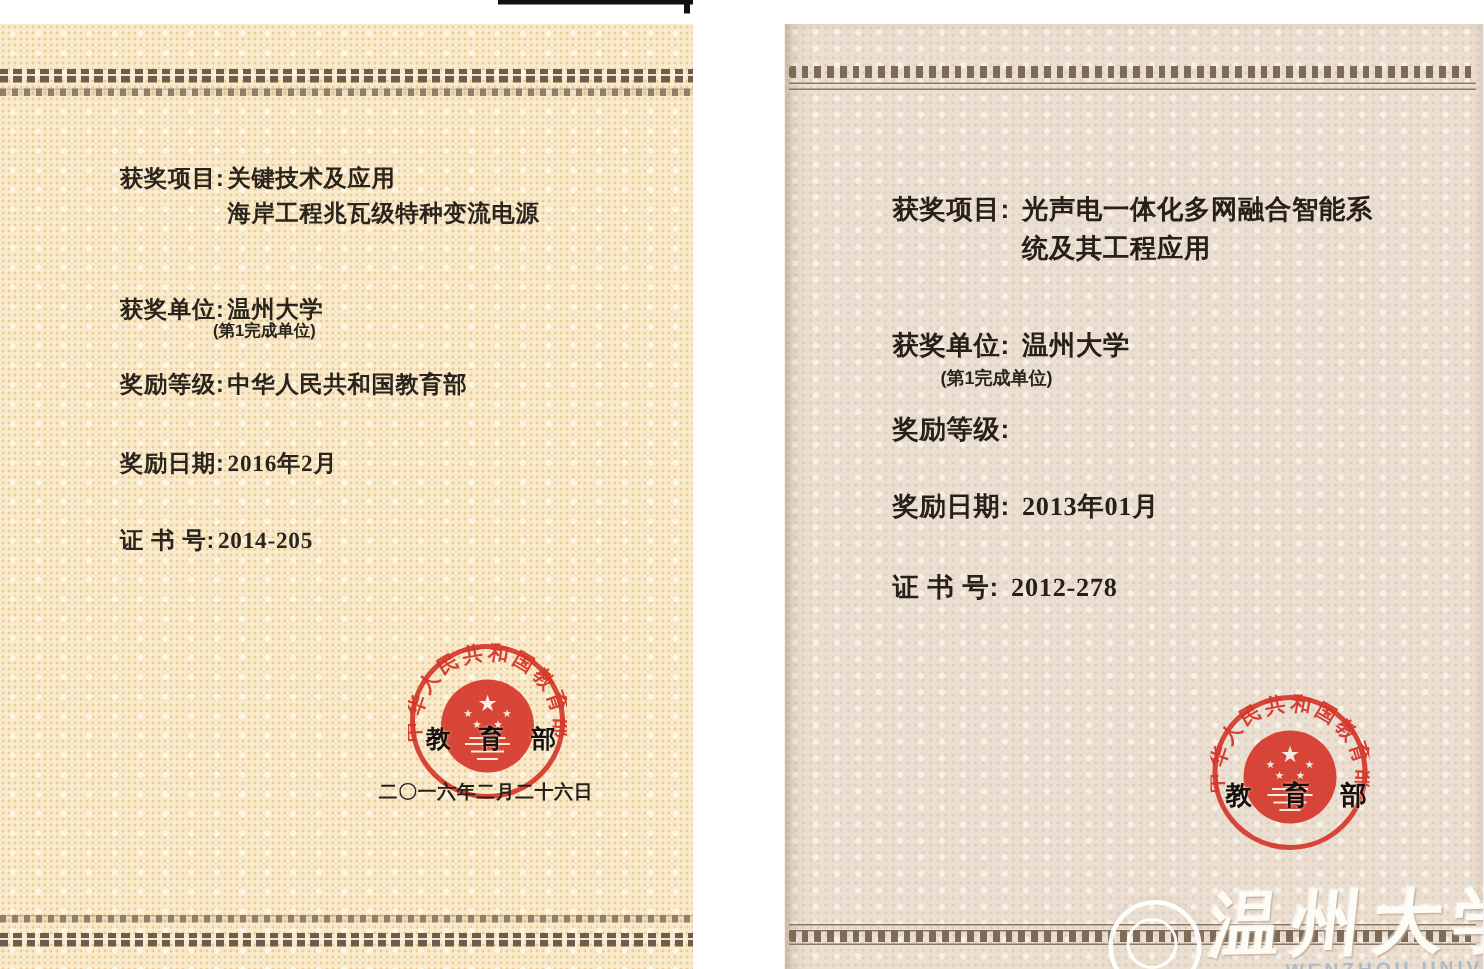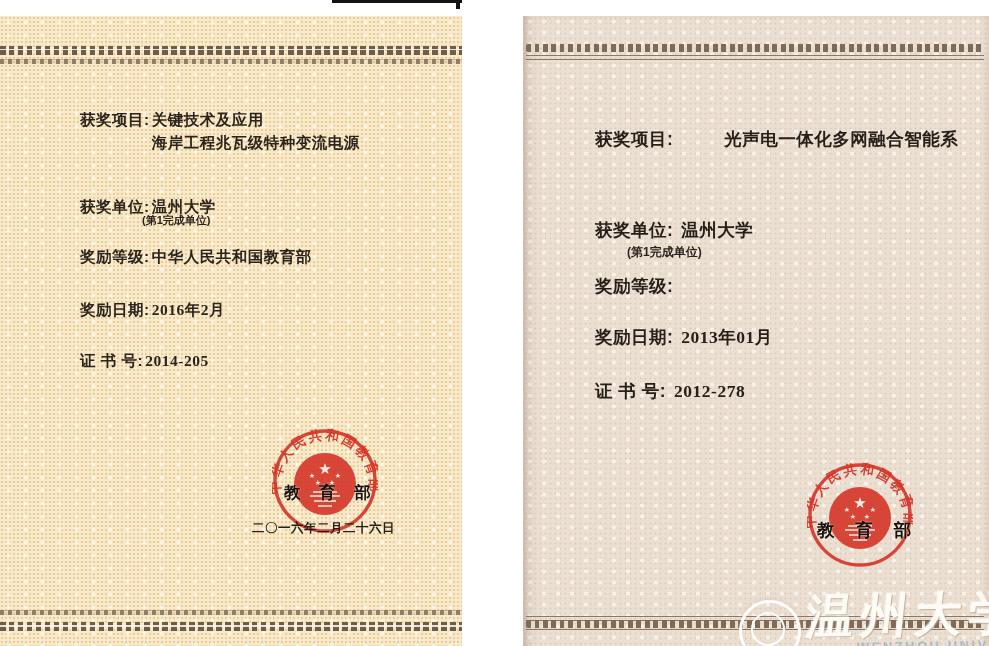--- a/index.html
+++ b/index.html
@@ -34,33 +34,33 @@
     border-radius:2px;}
   .dline{height:3px;border-top:1px solid #8a7864;border-bottom:1px solid #8a7864;}
 
   
   .row{position:absolute;display:flex;align-items:flex-start;font-weight:700;}
   .cert-left .row{font-size:15.5px;line-height:23px;color:#2a241d;letter-spacing:.5px;gap:2px;}
   .cert-right .row{font-size:17.5px;line-height:26px;color:#262019;letter-spacing:.5px;gap:8px;}
   .lbl{white-space:nowrap;}
   .val{font-family:"Liberation Serif","Liberation Sans",serif;}
   .cert-left .val.wrapv{max-width:212px;}
-  .cert-right .val.wrapv{max-width:238px;margin-left:43px;}
+  .cert-right .val.wrapv{max-width:238px;}
   .note{position:absolute;font-weight:700;color:#2a241d;}
   .cert-left .note{font-size:11px;}
   .cert-right .note{font-size:12px;}
 
   
   .seal{position:absolute;}
   .seal svg{display:block;}
   .seal-agency{position:absolute;font-weight:800;color:#16110d;white-space:nowrap;
     text-shadow:0 0 2px rgba(248,238,220,.8);}
   .cert-left .seal-agency{font-size:16.5px;letter-spacing:7px;}
   .cert-right .seal-agency{font-size:17.5px;letter-spacing:8px;}
-  .seal-date{position:absolute;font-weight:700;color:#241f19;white-space:nowrap;}
+  .seal-date{position:absolute;font-weight:700;color:#241f19;text-align:center;white-space:nowrap;}
   .cert-left .seal-date{font-size:12.5px;letter-spacing:.5px;}
   .cert-right .seal-date{font-size:13.5px;letter-spacing:1px;}
 
   
   .wm{position:absolute;pointer-events:none;}
   .wm-ring{width:56px;height:56px;border:3.5px solid rgba(255,255,255,.95);border-radius:50%;
     box-shadow:0 0 4px rgba(200,180,160,.45);position:relative;}
   .wm-ring::after{content:"";position:absolute;left:9px;top:9px;width:30px;height:30px;
     border:2.5px solid rgba(255,255,255,.95);border-radius:50%;}
   .wm-cn{font-size:47px;font-weight:800;color:#fdfbf6;letter-spacing:7px;white-space:nowrap;
@@ -134,20 +134,21 @@
   </div>
 
   <div class="cert cert-right">
     <div class="deco bead-row" style="top:28px;left:3px;right:5px;"></div>
     <div class="deco dline" style="top:39px;left:3px;right:5px;"></div>
 
     <div class="row" style="left:72px;top:110px;">
       <span class="lbl">获奖项目:</span>
       <span class="val wrapv">
         <div>光声电一体化多网融合智能系</div>
+        <div>统及其工程应用</div>
       </span>
     </div>
 
     <div class="row" style="left:72px;top:201px;">
       <span class="lbl">获奖单位:</span>
       <span class="val">温州大学</span>
     </div>
     <div class="note" style="left:104px;top:228px;">(第1完成单位)</div>
 
     <div class="row" style="left:72px;top:257px;">

